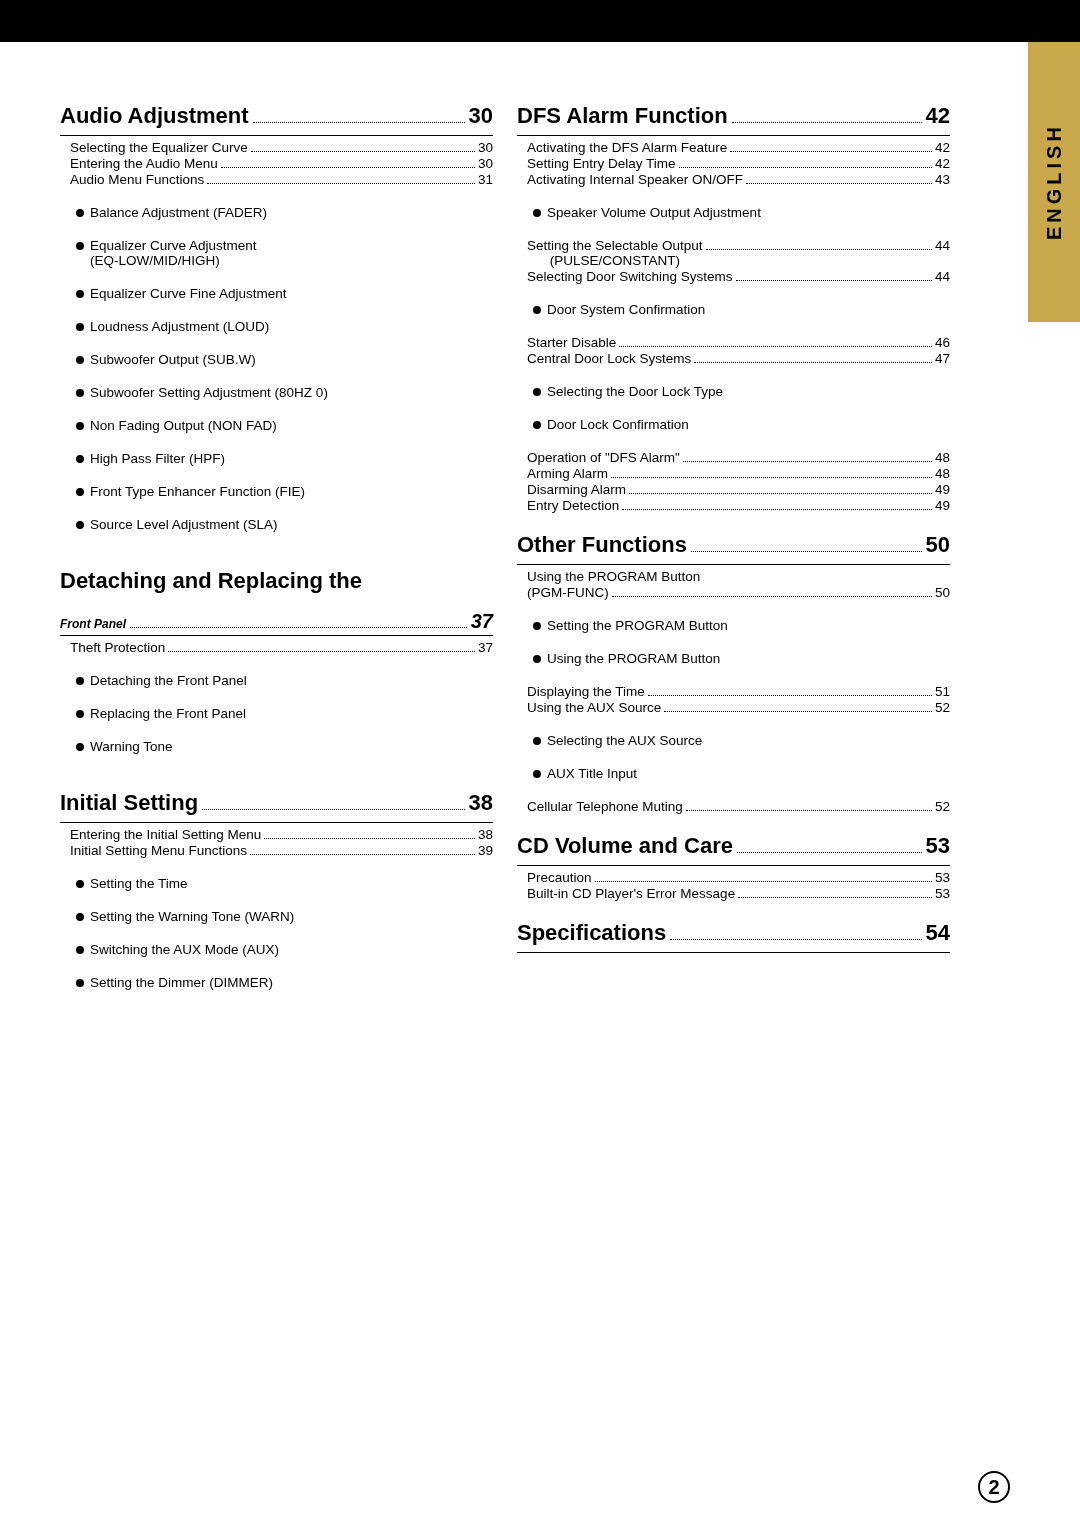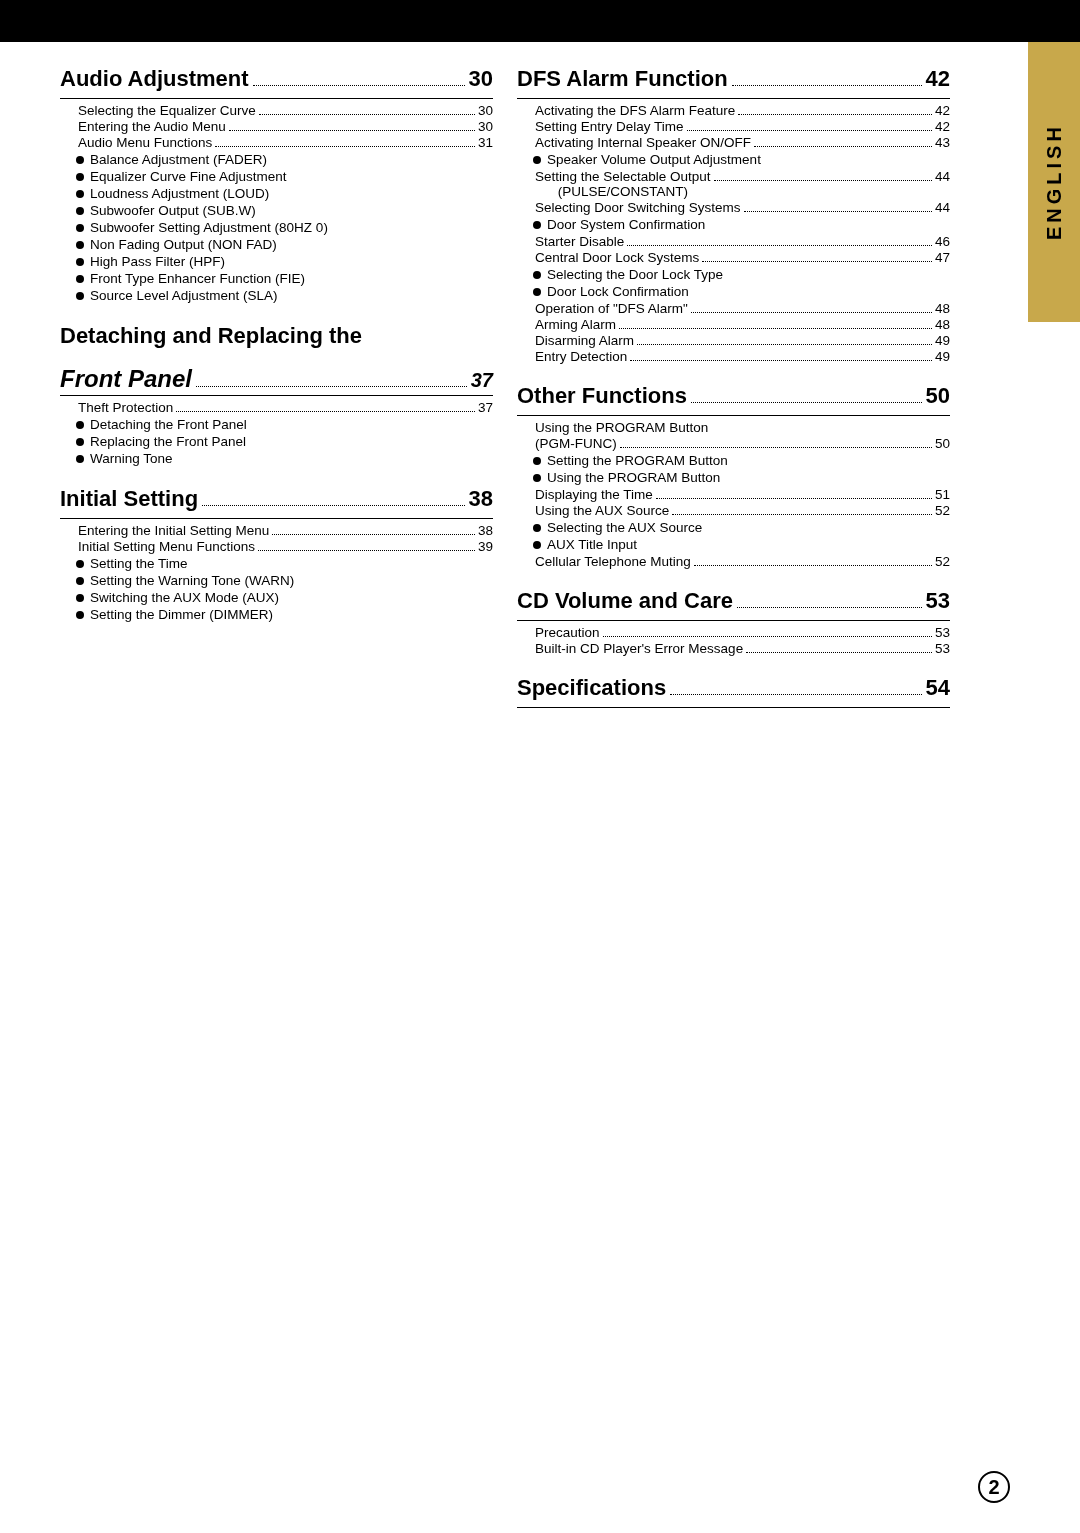--- a/index.html
+++ b/index.html
@@ -61,21 +61,21 @@
       width: 32px;
       height: 32px;
       display: flex;
       align-items: center;
       justify-content: center;
       border-radius: 50%;
     }
 
     
     .content {
-      padding: 24px 60px 40px 60px;
+      padding: 61px 60px 40px 60px;
       padding-right: 130px;
       display: flex;
       gap: 24px;
     }
 
     .col-left {
       flex: 1;
       min-width: 0;
     }
     .col-right {
@@ -102,21 +102,21 @@
       border-bottom: 1px dotted #000;
       margin: 0 4px 3px 4px;
     }
     .section-heading-num {
       font-size: 22px;
       font-weight: bold;
     }
 
     
     .sub-heading {
-      font-size: 24px;
+      font-size: 12px;
       font-weight: bold;
       font-style: italic;
       color: #000;
     }
     .sub-heading-dots {
       flex: 1;
       border-bottom: 1px dotted #000;
       margin: 0 4px 3px 4px;
     }
     .sub-heading-num {
@@ -129,40 +129,39 @@
     .toc-entry {
       display: flex;
       align-items: baseline;
       font-size: 13.5px;
       color: #000;
       margin: 1px 0;
       padding-left: 10px;
     }
     .toc-entry-label {
       white-space: nowrap;
-      margin-left: 8px;
     }
     .toc-entry-dots {
       flex: 1;
       border-bottom: 1px dotted #000;
       margin: 0 3px 2px 3px;
       min-width: 10px;
     }
     .toc-entry-num {
       white-space: nowrap;
       font-size: 13.5px;
     }
 
     
     .bullet-entry {
       display: flex;
       align-items: flex-start;
       font-size: 13.5px;
       color: #000;
-      margin: 2px 0;
+      margin: 18px 0;
       padding-left: 16px;
     }
     .bullet-dot {
       display: inline-block;
       width: 8px;
       height: 8px;
       background: #000;
       border-radius: 50%;
       margin-right: 6px;
       margin-top: 4px;
@@ -226,20 +225,24 @@
           <span class="toc-entry-dots"></span>
           <span class="toc-entry-num">31</span>
         </div>
 
         <div class="bullet-entry">
           <span class="bullet-dot"></span>
           <span class="bullet-text">Balance Adjustment (FADER)</span>
         </div>
         <div class="bullet-entry">
           <span class="bullet-dot"></span>
+          <span class="bullet-text">Equalizer Curve Adjustment<br>(EQ-LOW/MID/HIGH)</span>
+        </div>
+        <div class="bullet-entry">
+          <span class="bullet-dot"></span>
           <span class="bullet-text">Equalizer Curve Fine Adjustment</span>
         </div>
         <div class="bullet-entry">
           <span class="bullet-dot"></span>
           <span class="bullet-text">Loudness Adjustment (LOUD)</span>
         </div>
         <div class="bullet-entry">
           <span class="bullet-dot"></span>
           <span class="bullet-text">Subwoofer Output (SUB.W)</span>
         </div>

